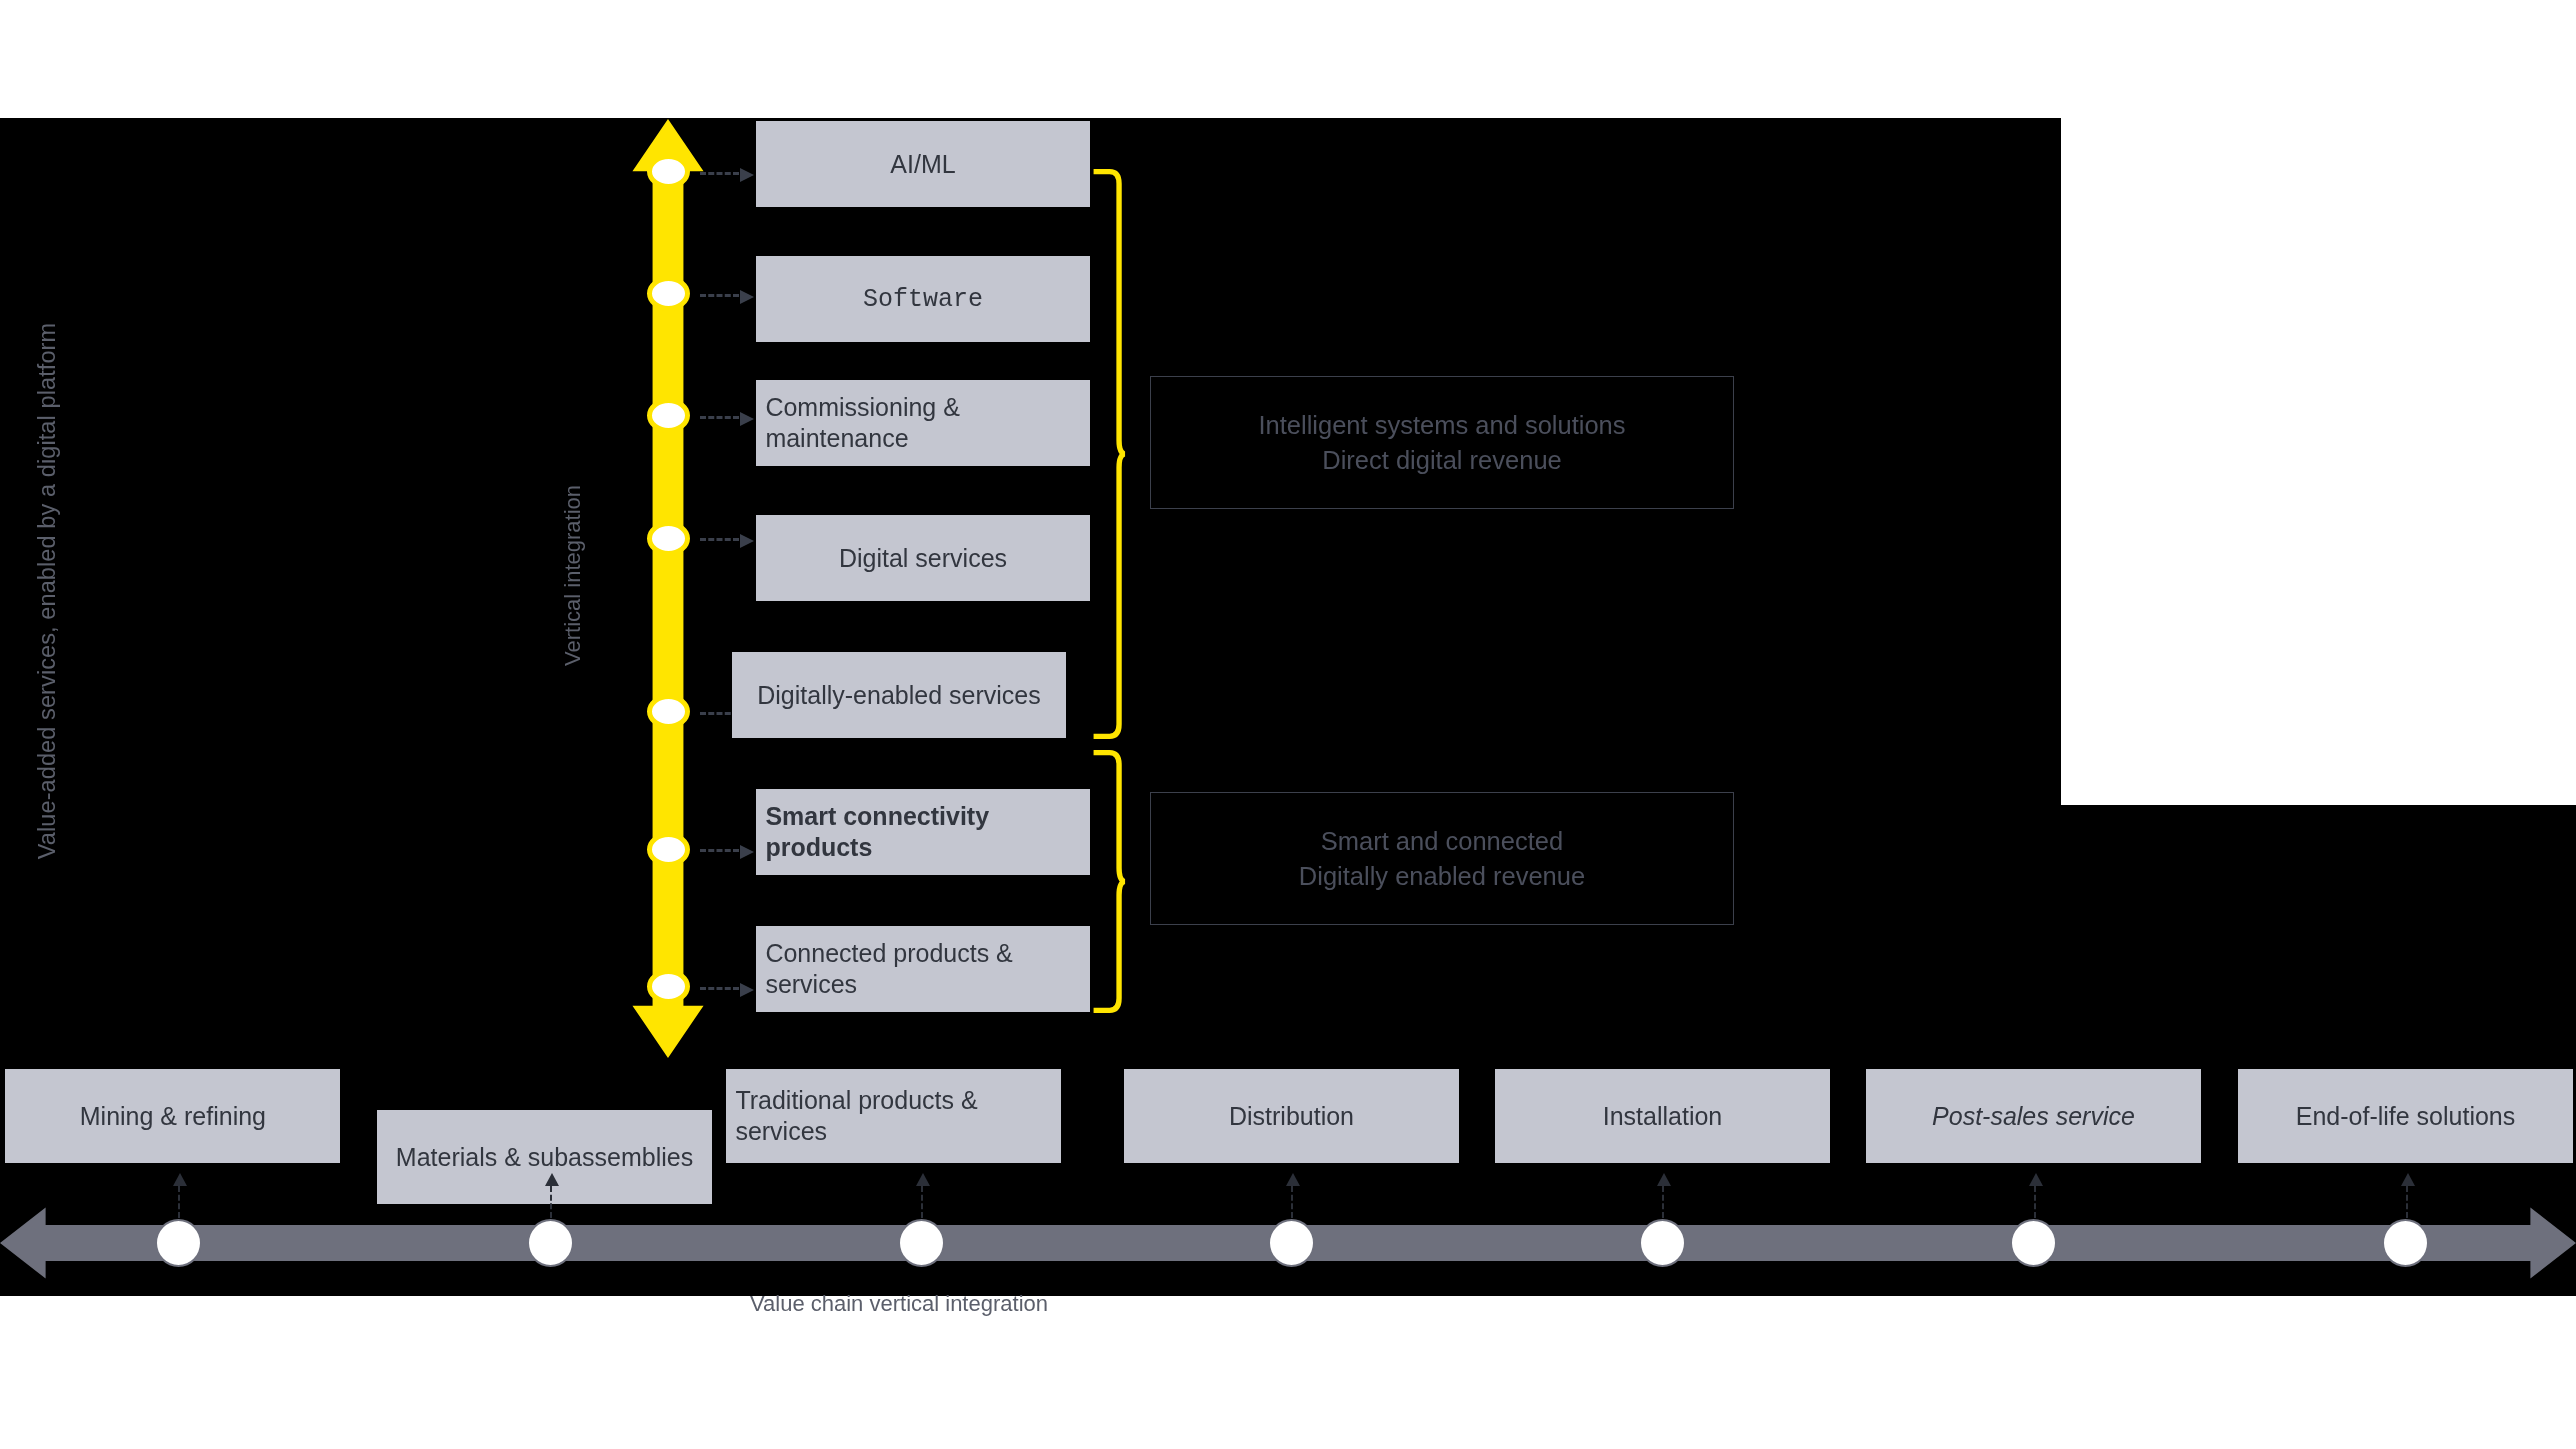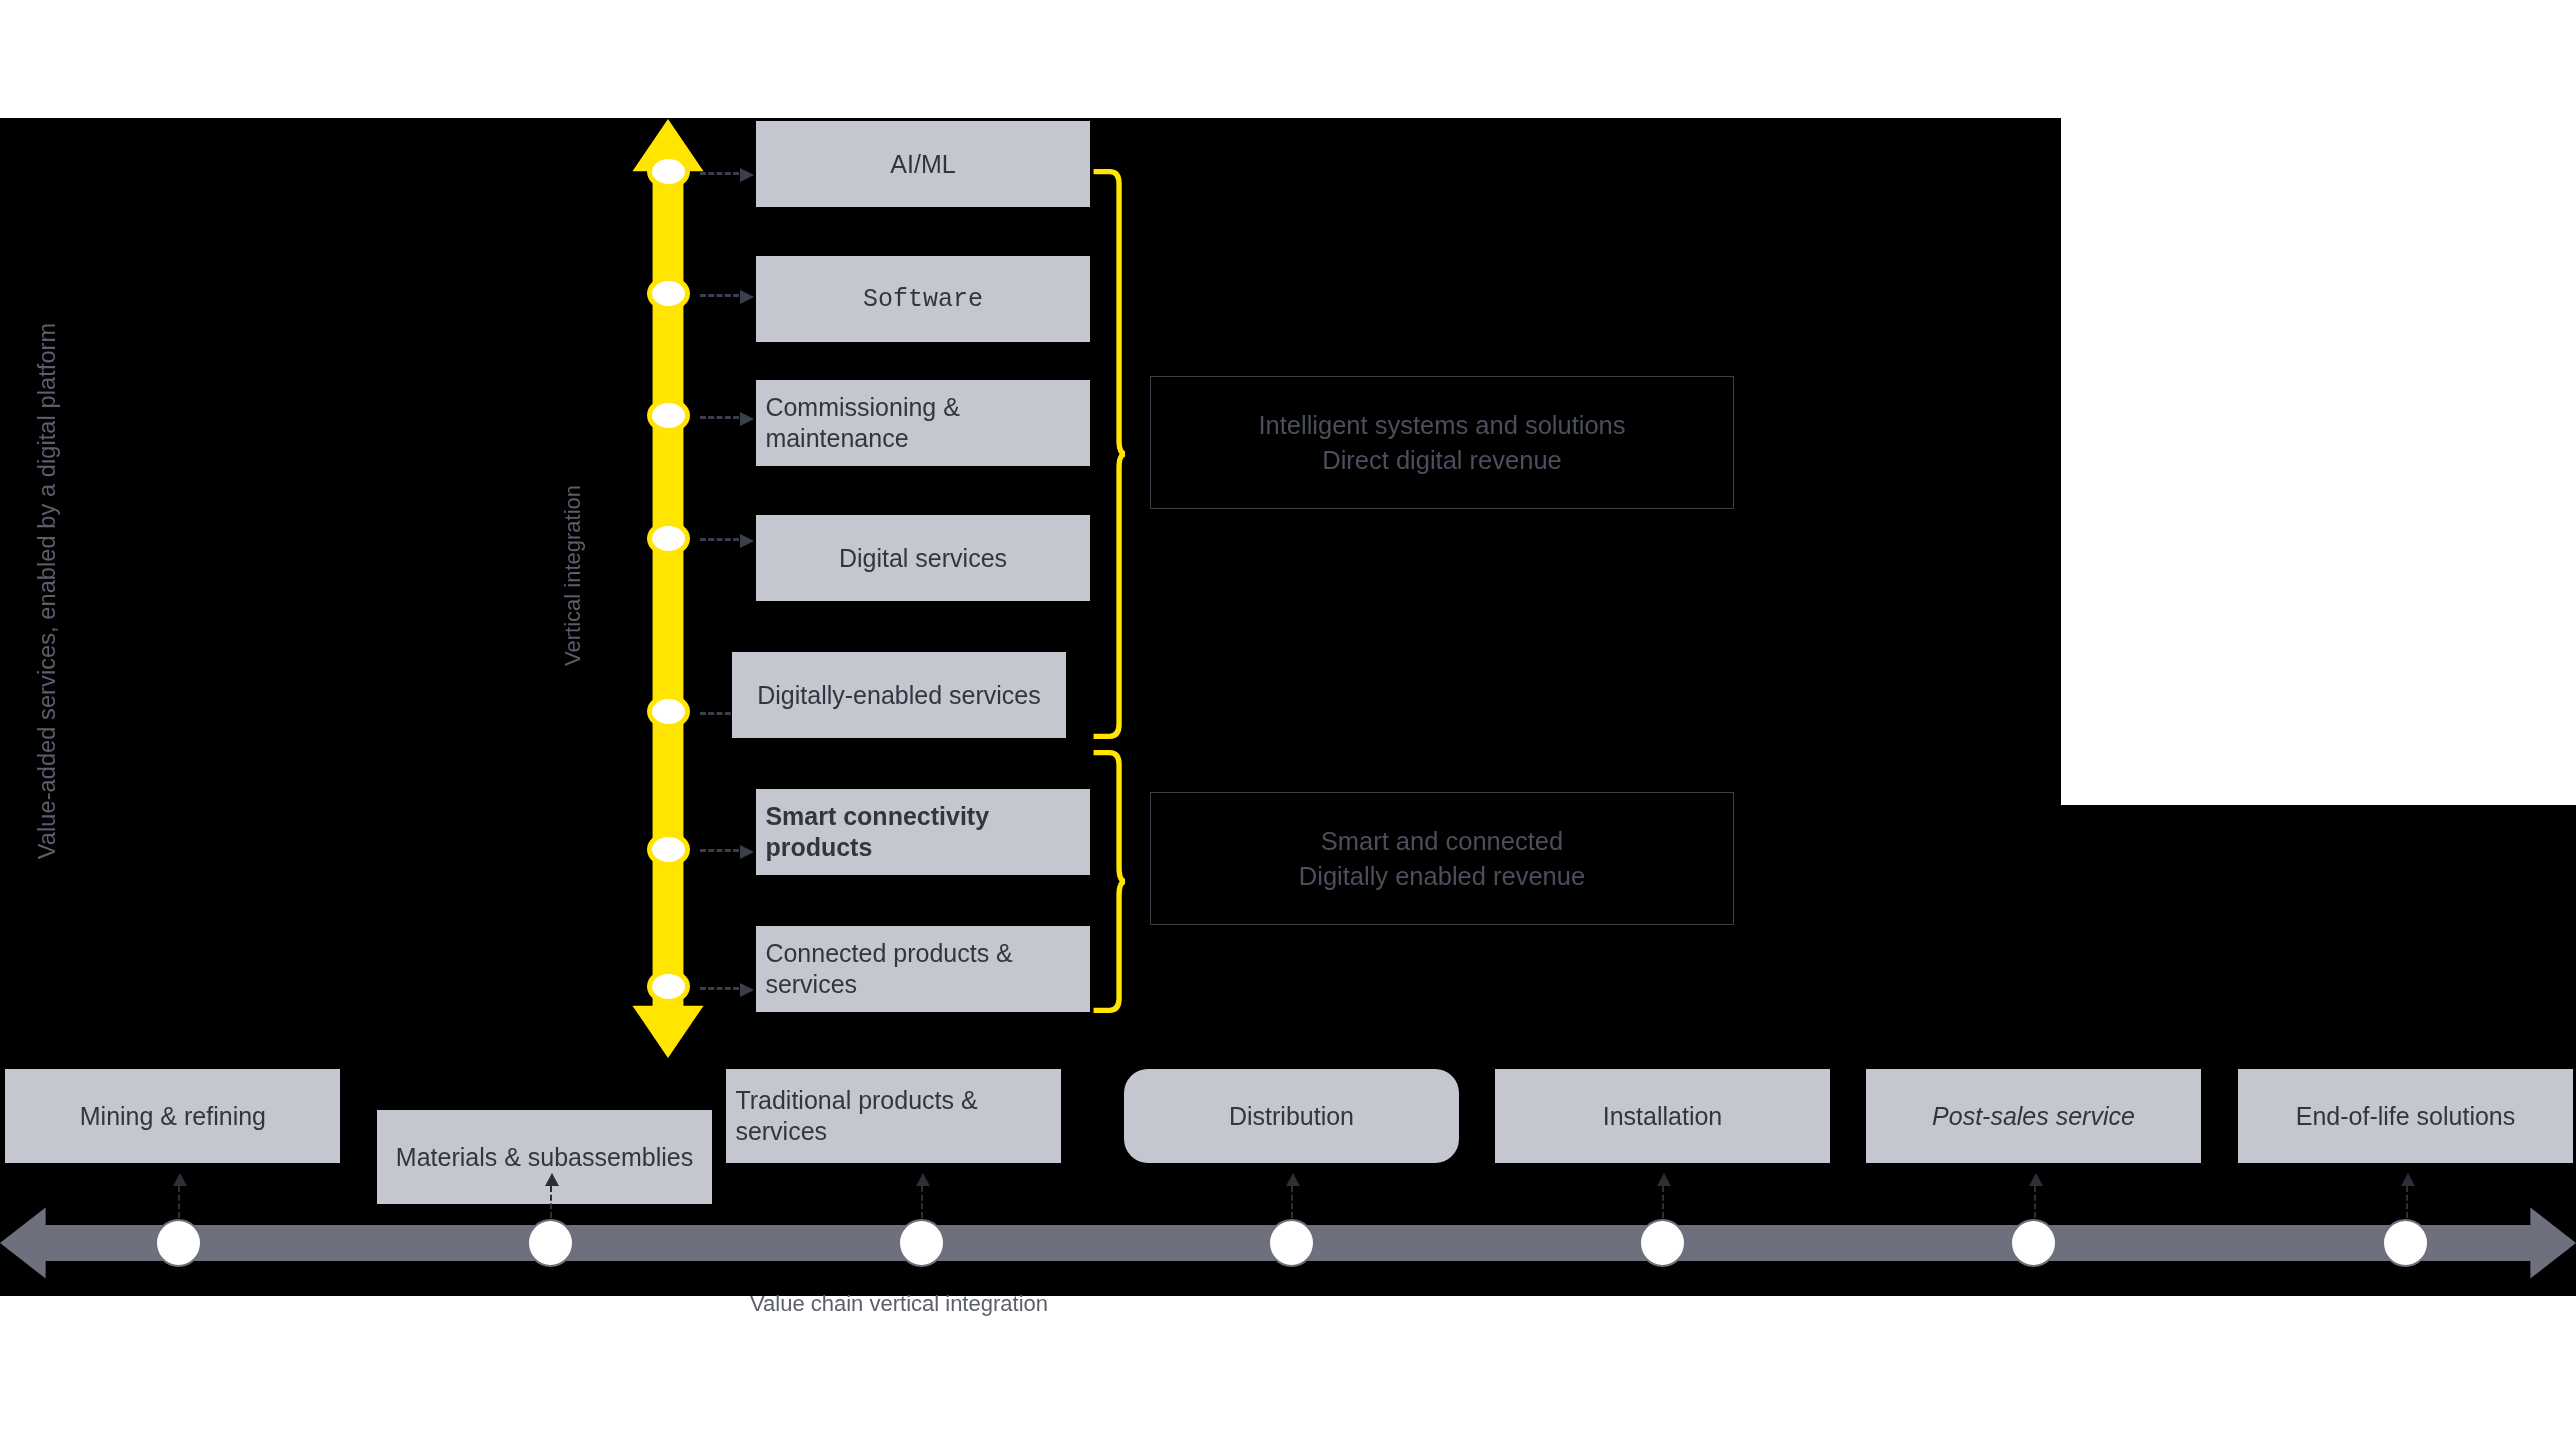--- a/index.html
+++ b/index.html
@@ -157,21 +157,21 @@
     <div>Digitally enabled revenue</div>
   </div>
 </div>
 
 <div class="gbox" style="left:5.4px;top:1069px;width:335px;height:94px;">Mining &amp; refining</div>
 
 <div class="gbox" style="left:377px;top:1069px;width:335px;height:94px;margin-top:41px;">Materials &amp; subassemblies</div>
 
 <div class="gbox" style="left:726px;top:1069px;width:335px;height:94px;">Traditional products &amp; services</div>
 
-<div class="gbox" style="left:1124px;top:1069px;width:335px;height:94px;border-radius:24px;">Distribution</div>
+<div class="gbox" style="left:1124px;top:1069px;width:335px;height:94px;">Distribution</div>
 
 <div class="gbox" style="left:1495px;top:1069px;width:335px;height:94px;">Installation</div>
 
 <div class="gbox" style="left:1866px;top:1069px;width:335px;height:94px;font-style:italic;">Post-sales service</div>
 
 <div class="gbox" style="left:2238px;top:1069px;width:335px;height:94px;">End-of-life solutions</div>
 
 <div class="vdash" style="left:178px;"></div>
 <div class="vdash" style="left:550px;"></div>
 <div class="vdash" style="left:921px;"></div>

